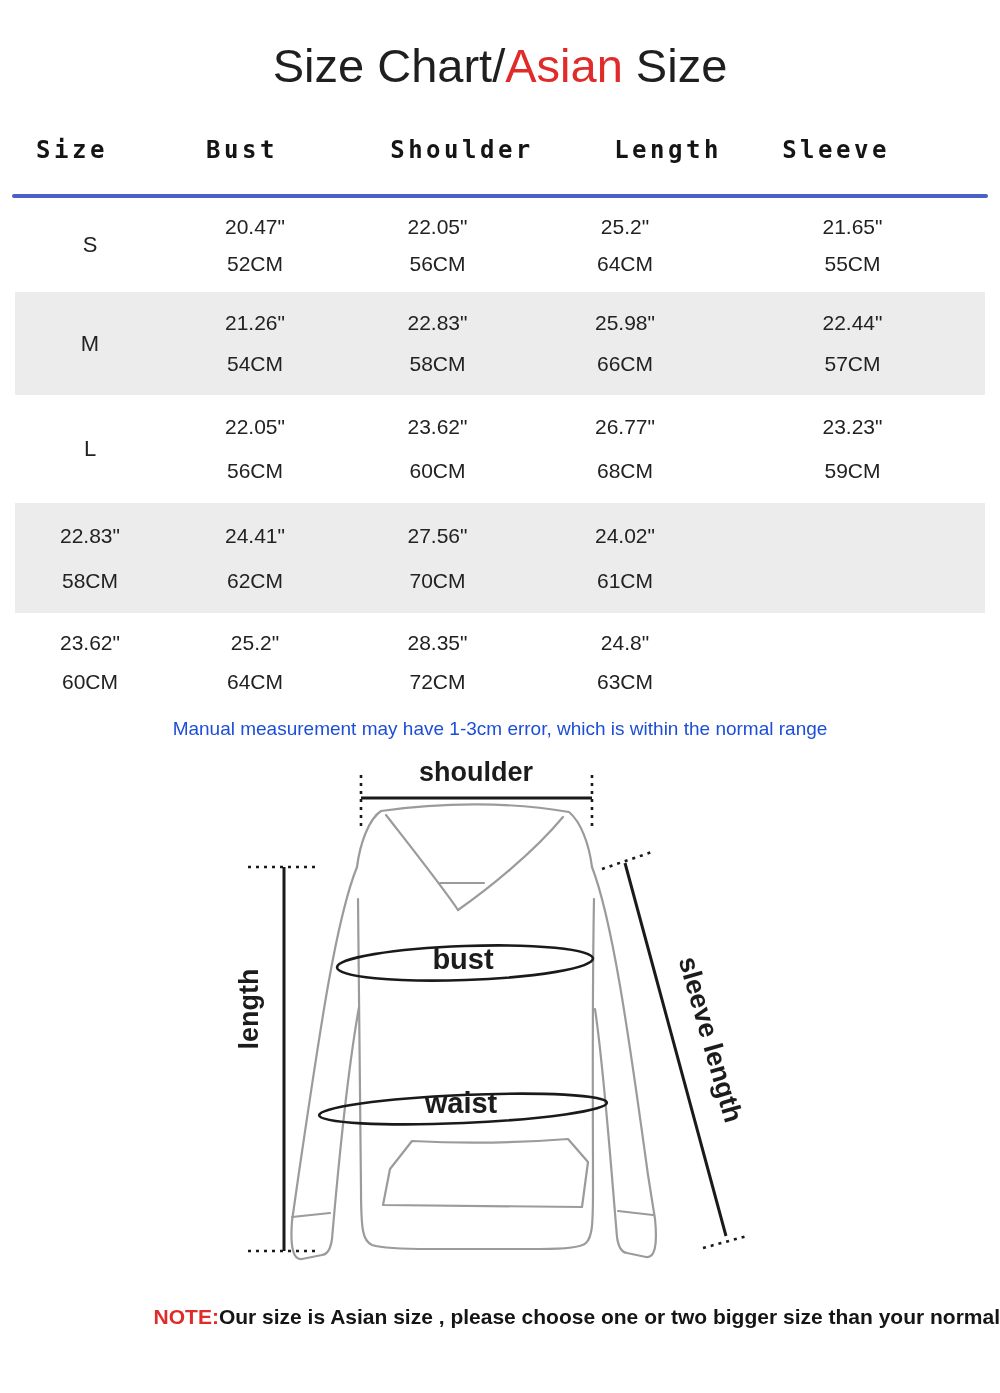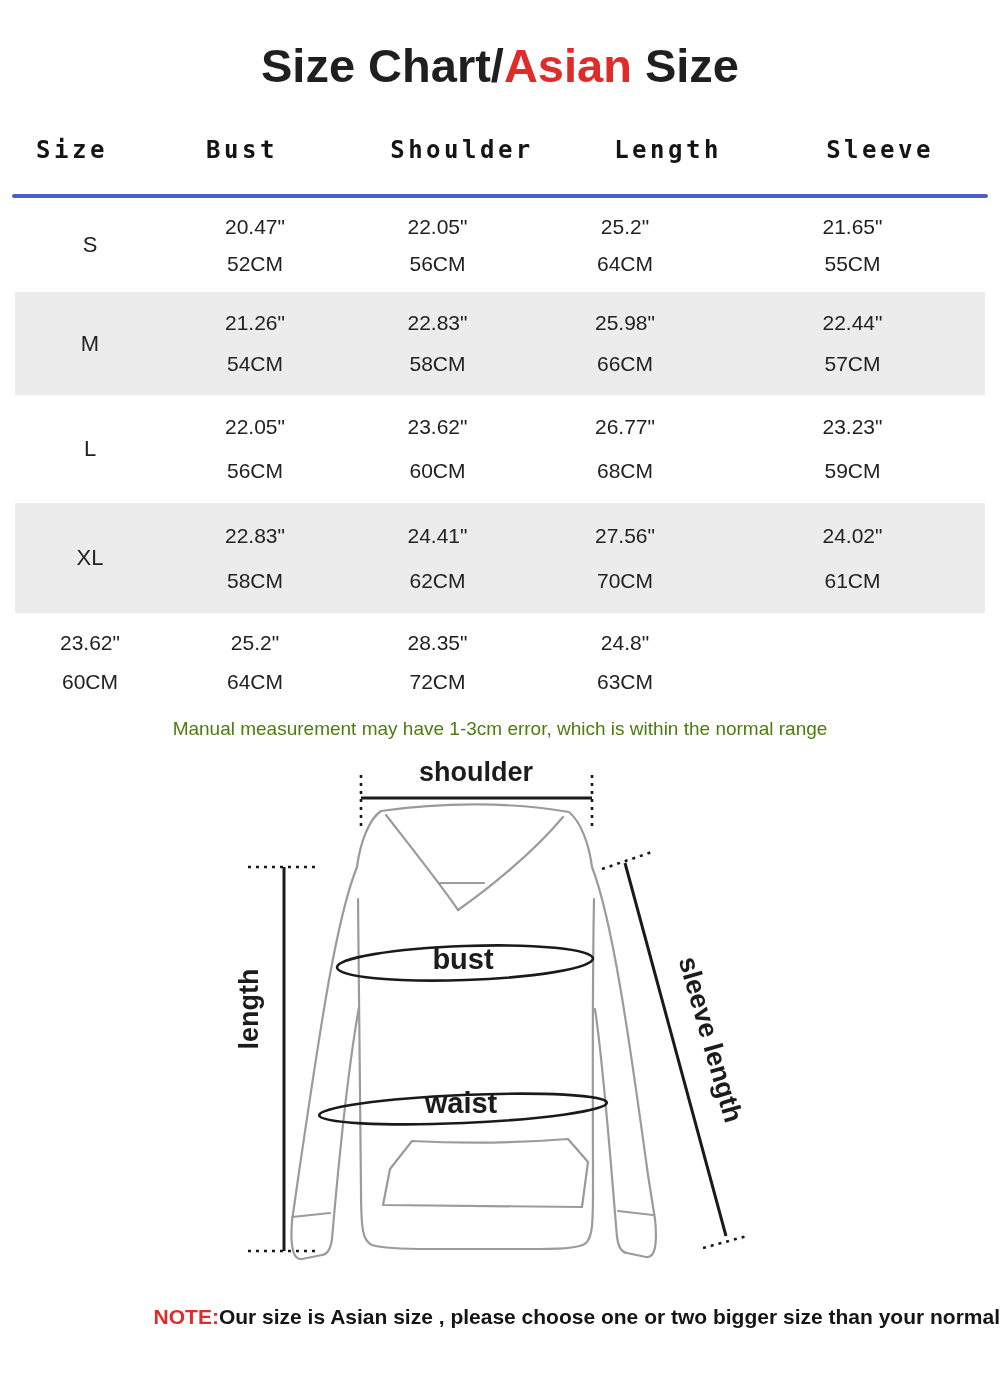--- a/index.html
+++ b/index.html
@@ -1,33 +1,33 @@
 <!DOCTYPE html>
 <html><head>
 <meta charset="utf-8">
 <style>
   html,body{margin:0;padding:0;background:#ffffff;}
   .page{position:relative;width:1000px;height:1393px;background:#ffffff;overflow:hidden;
         font-family:"Liberation Sans",sans-serif;color:#1c1c1c;}
   .title{position:absolute;top:38px;left:0;width:100%;text-align:center;margin:0;
-         font-size:47px;font-weight:700;letter-spacing:0px;color:#1f1f1f;}
+         font-size:47px;font-weight:400;letter-spacing:0px;color:#1f1f1f;}
   .red{color:#e02b2b;}
   .thead{position:absolute;top:136px;left:0;width:100%;height:32px;}
   .th{position:absolute;transform:translateX(-50%);white-space:nowrap;
       font-family:"DejaVu Sans Mono","Liberation Mono",monospace;
       font-weight:bold;font-size:24px;letter-spacing:3.5px;color:#151515;}
   .divider{position:absolute;top:194px;left:12px;width:976px;height:4px;background:#4a60c4;border-radius:2px;}
   .rows{position:absolute;top:198px;left:15px;width:970px;}
   .row{display:grid;grid-template-columns:150px 180px 185px 190px 265px;}
   .row.stripe{background:#ececec;}
   .cell{display:flex;flex-direction:column;justify-content:space-around;
         align-items:center;padding:10px 0;font-size:21px;color:#222;}
   .cell.size{justify-content:center;font-size:22px;}
   .table-note{position:absolute;top:718px;left:0;width:100%;margin:0;text-align:center;
-              font-size:19px;color:#4d7c0f;}
+              font-size:19px;color:#1d4ed8;}
   .diagram{position:absolute;left:200px;top:748px;width:580px;height:532px;}
   .garment path{fill:none;stroke:#9b9b9b;stroke-width:2.2;stroke-linecap:round;stroke-linejoin:round;}
   .measure line,.measure ellipse{fill:none;stroke:#1a1a1a;}
   .measure .solid{stroke-width:3;}
   .measure .dotted{stroke-width:2.6;stroke-dasharray:3 5;}
   .measure ellipse{stroke-width:2.6;}
   .dlabel{fill:#1c1c1c;font-family:"Liberation Sans",sans-serif;font-weight:600;font-size:27px;}
   .dlabel.big{font-size:29px;}
   .footer{position:absolute;top:1300px;left:0;width:100%;text-align:right;
           font-size:21px;font-weight:bold;line-height:34px;color:#151515;}
@@ -37,21 +37,21 @@
 
 <div class="page">
 
   <h1 class="title"><span>Size Chart/</span><span class="red">Asian</span><span> Size</span></h1>
 
   <div class="thead">
     <span class="th" style="left:72px">Size</span>
     <span class="th" style="left:242px">Bust</span>
     <span class="th" style="left:462px">Shoulder</span>
     <span class="th" style="left:668px">Length</span>
-    <span class="th" style="left:880px">Sleeve</span>
+    <span class="th" style="left:836px">Sleeve</span>
   </div>
 
   <div class="divider"></div>
 
   <div class="rows">
 
     <div class="row" style="height:94px">
       <div class="cell size">S</div>
       <div class="cell">
           <div>20.47"</div>
@@ -105,21 +105,20 @@
           <div>26.77"</div>
           <div>68CM</div>
         </div>
       <div class="cell">
           <div>23.23"</div>
           <div>59CM</div>
         </div>
     </div>
 
     <div class="row stripe" style="height:110px">
-      <div class="cell size">XL</div>
       <div class="cell">
           <div>22.83"</div>
           <div>58CM</div>
         </div>
       <div class="cell">
           <div>24.41"</div>
           <div>62CM</div>
         </div>
       <div class="cell">
           <div>27.56"</div>

